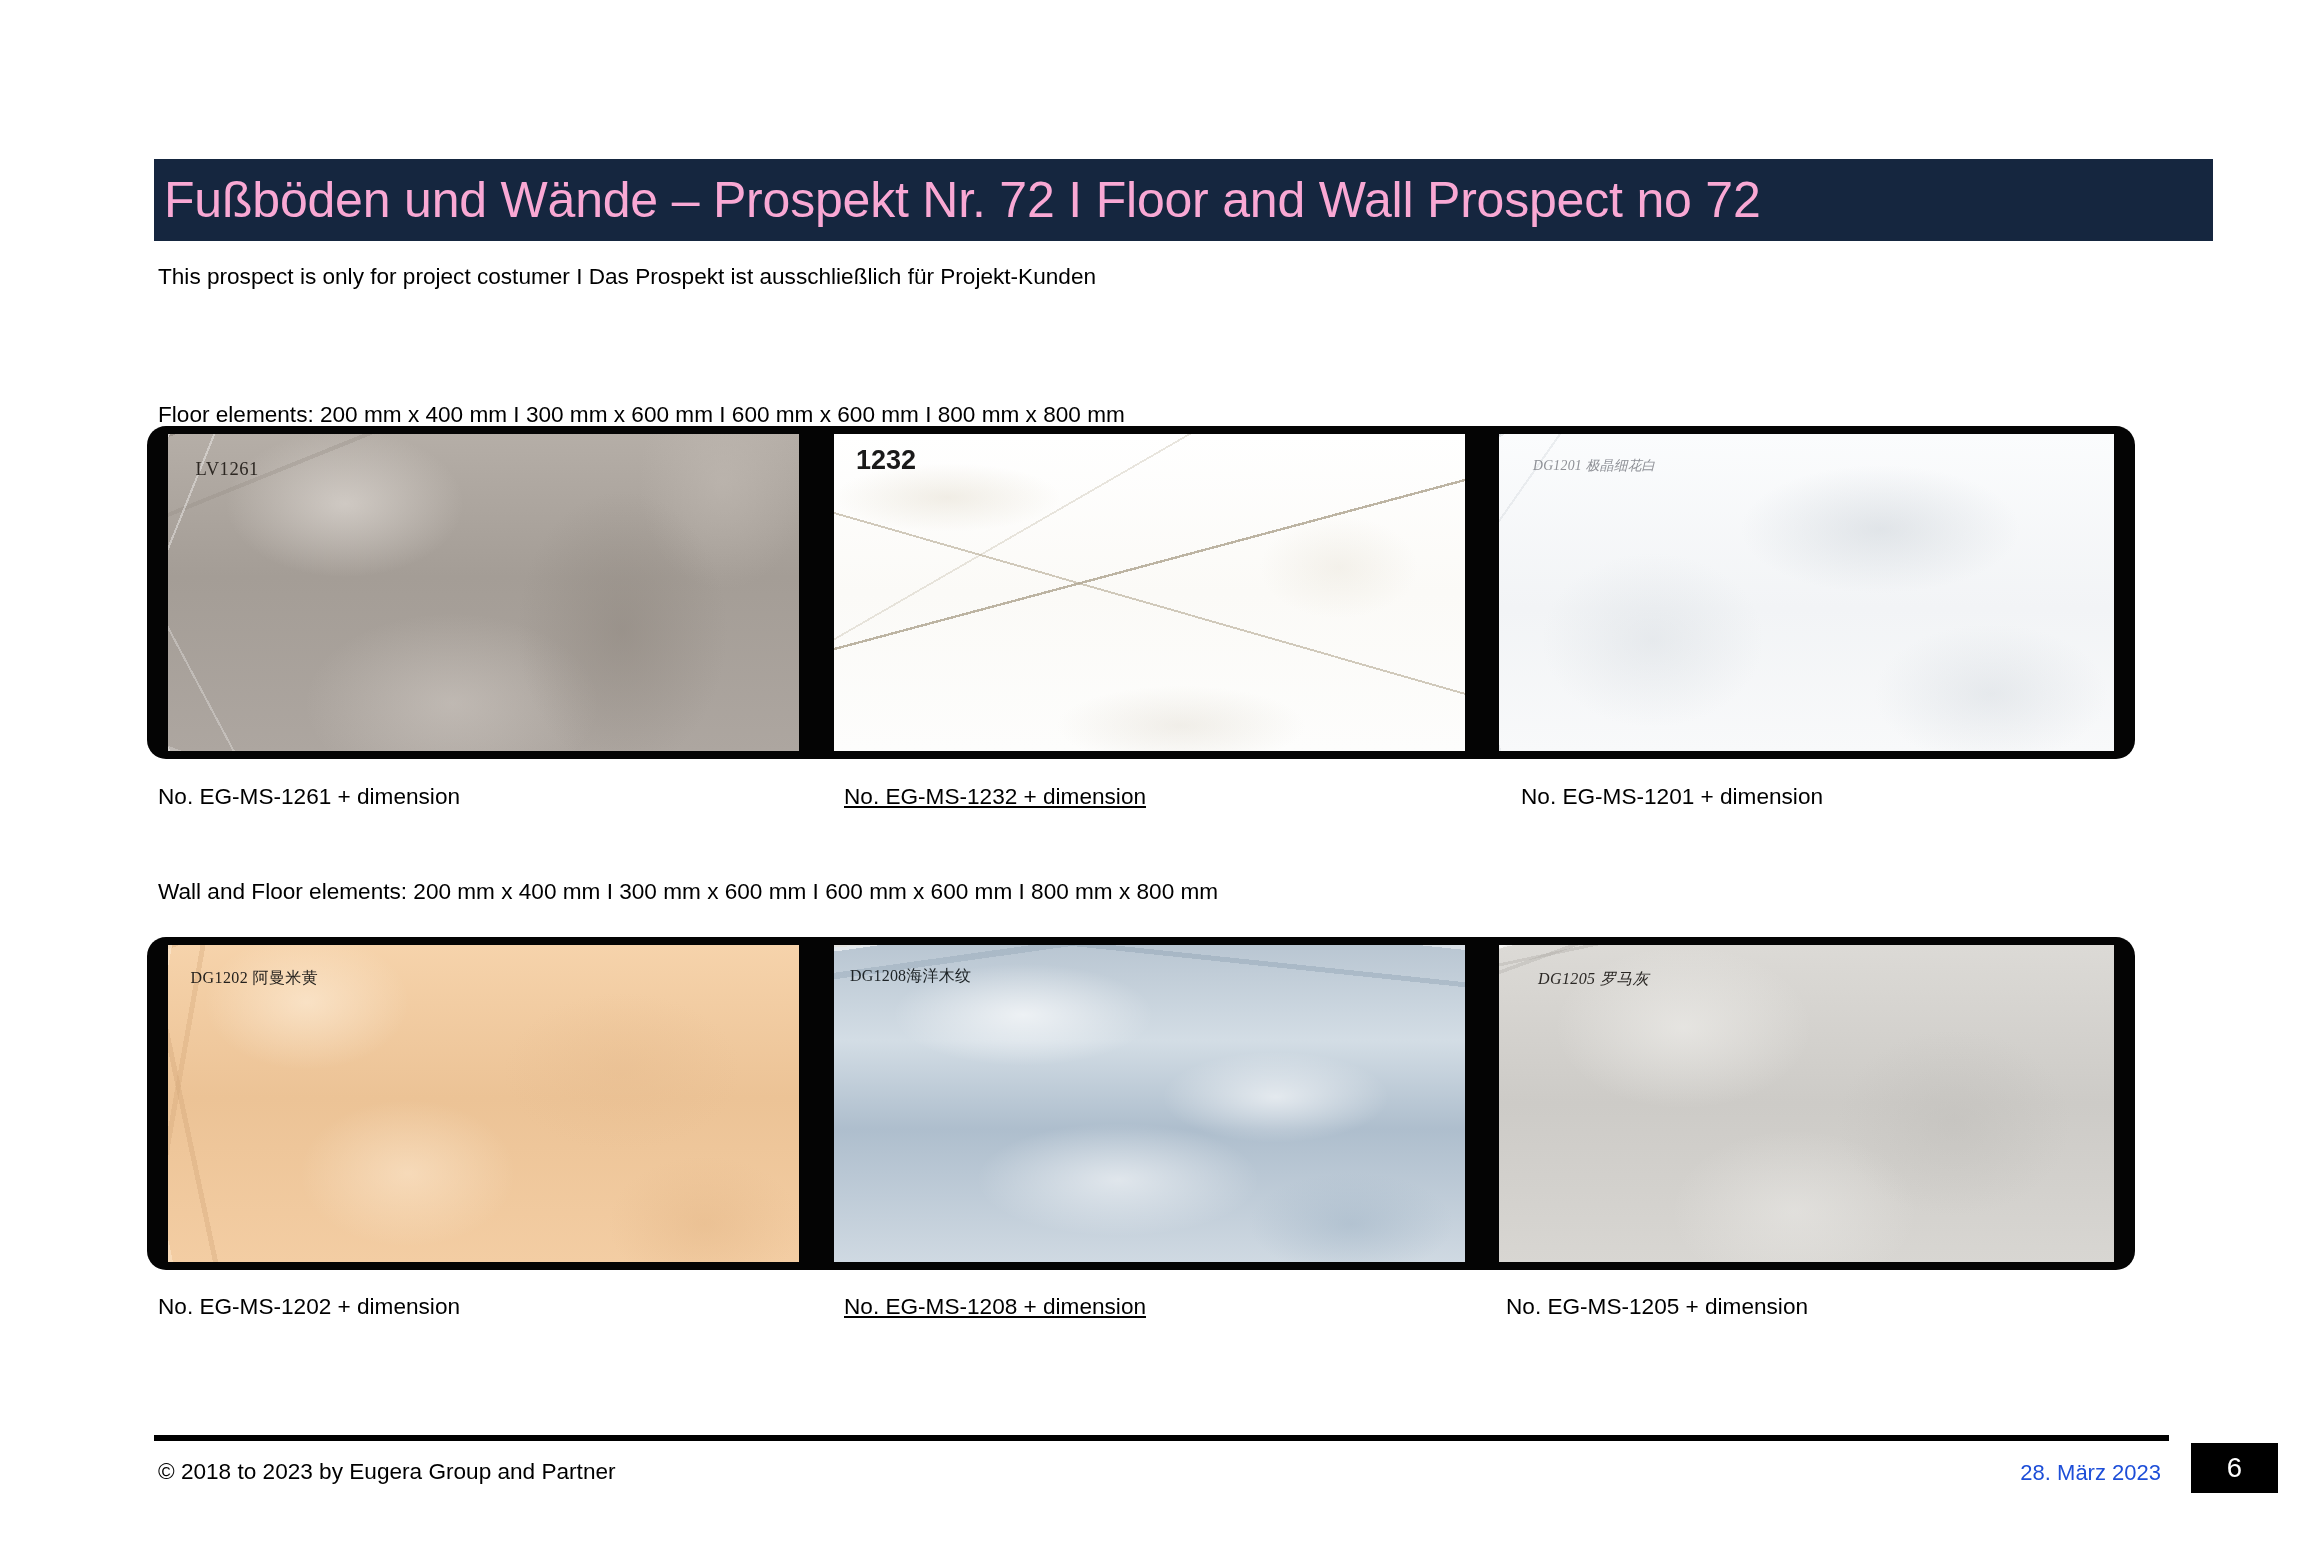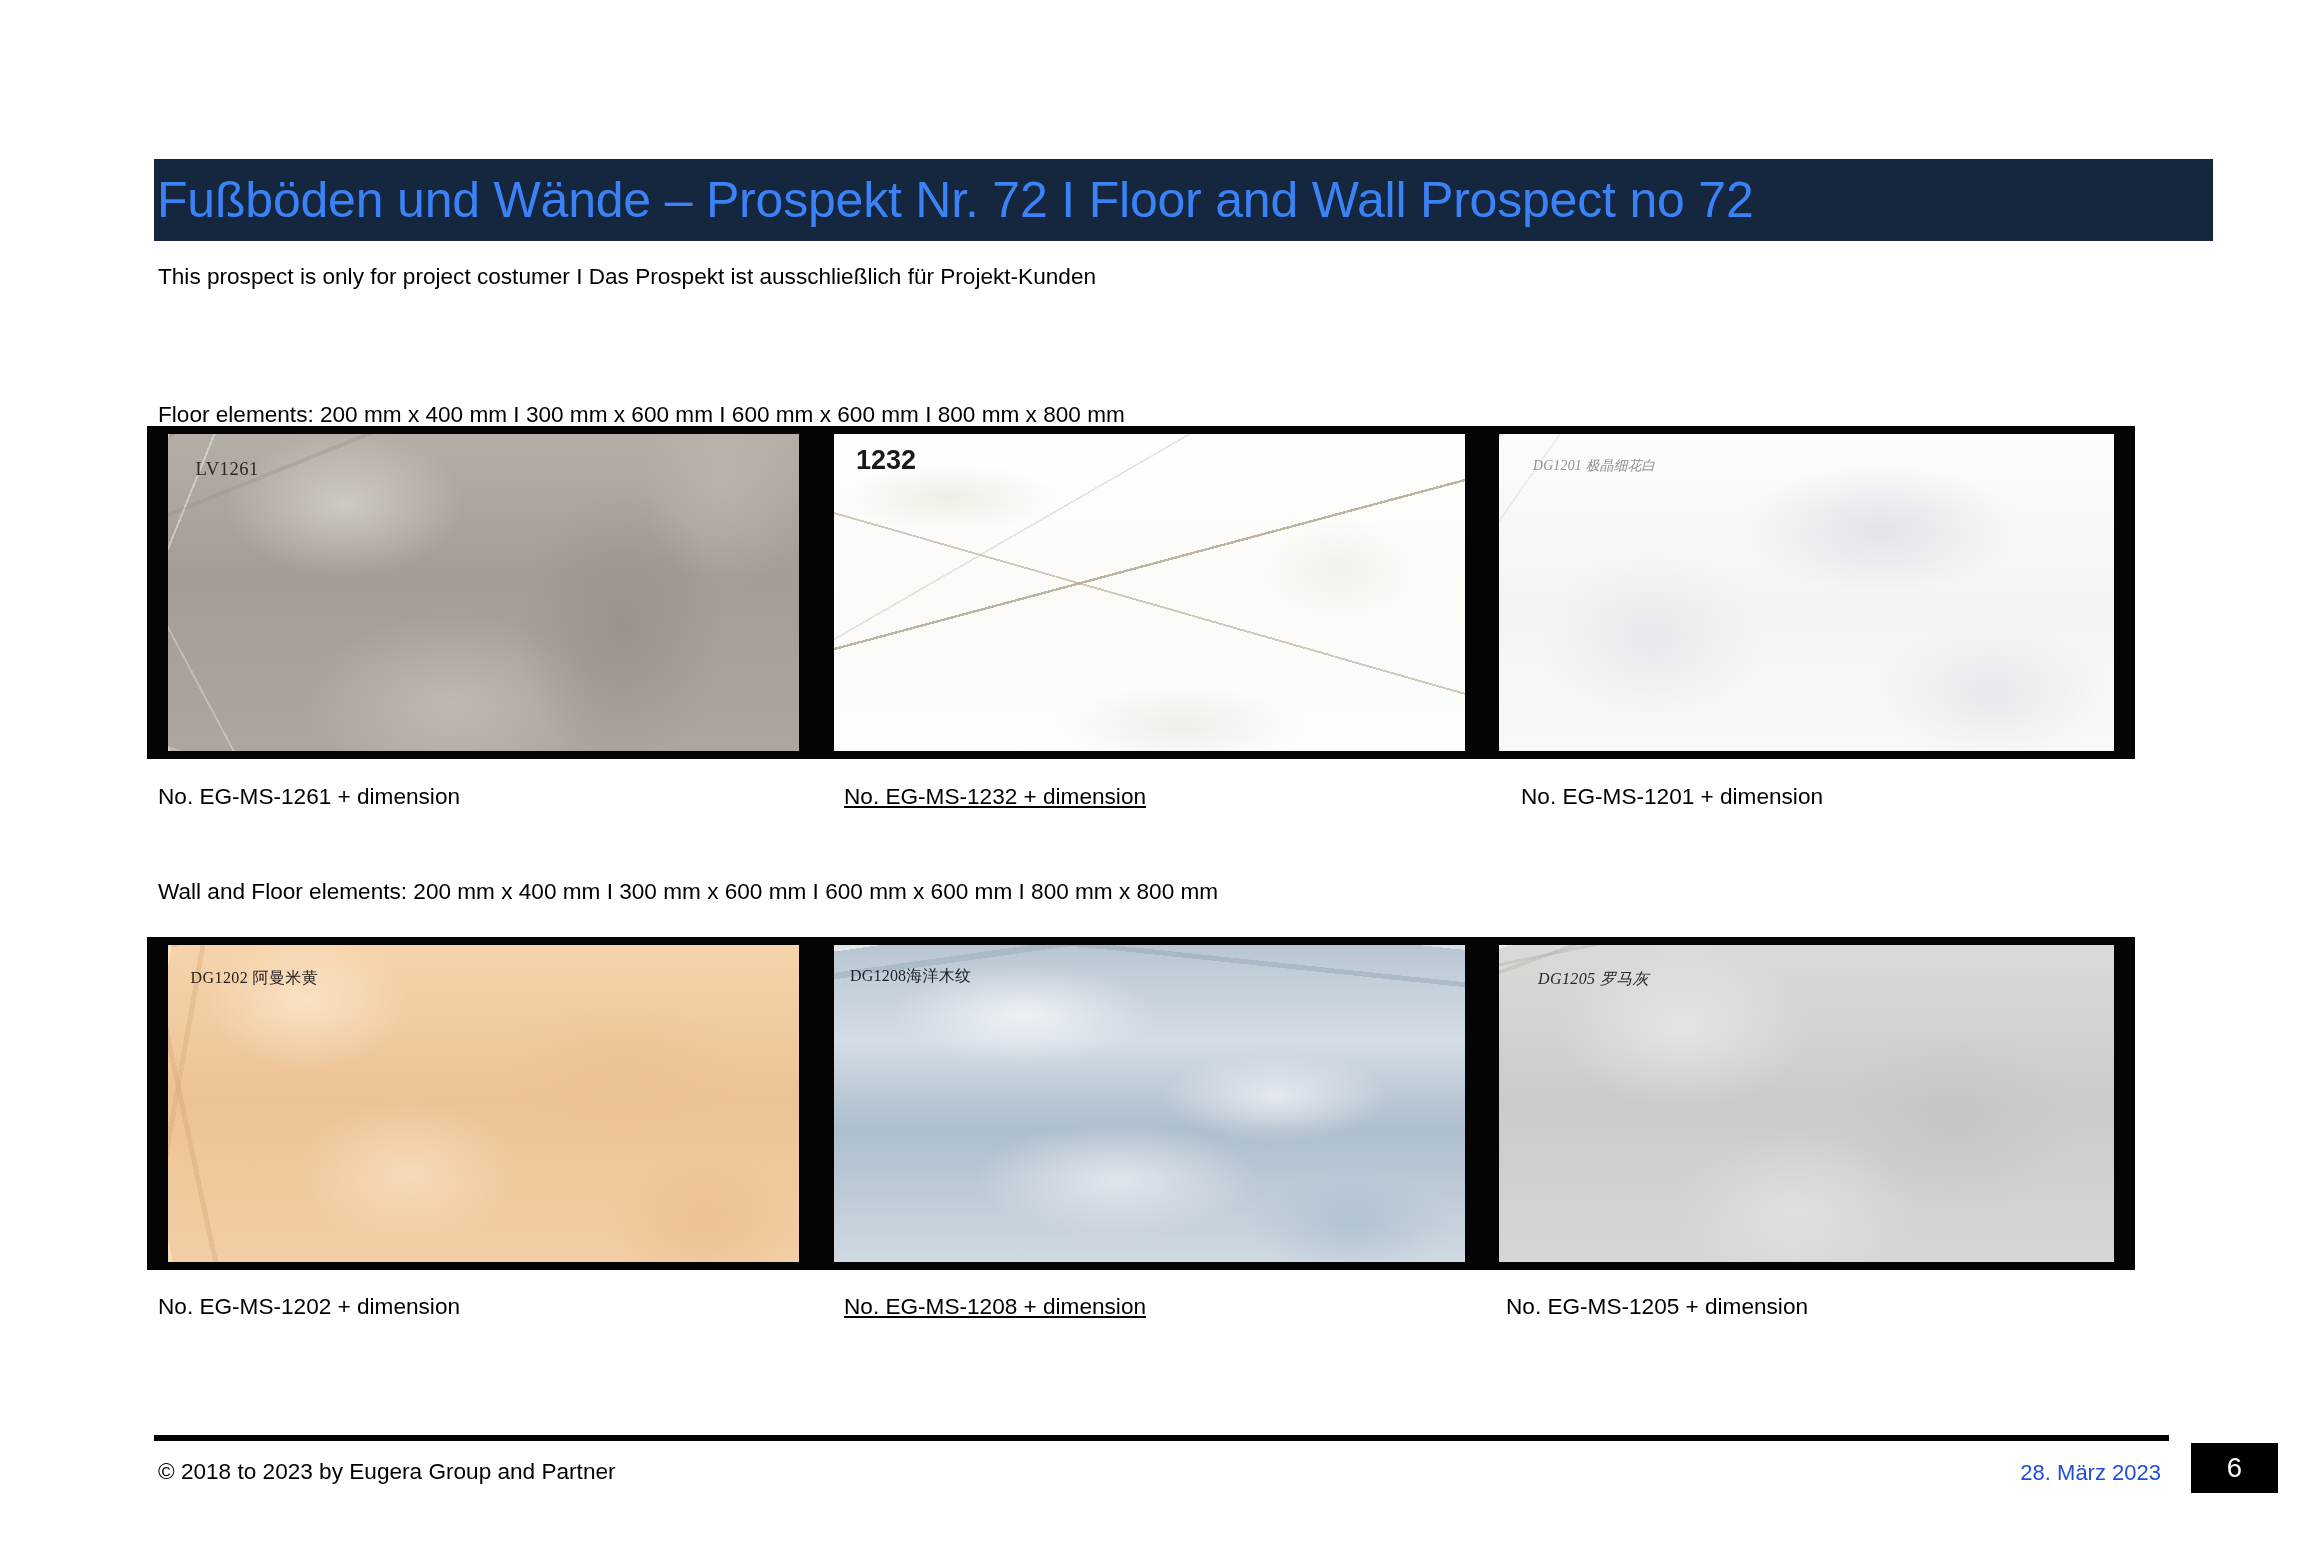--- a/index.html
+++ b/index.html
@@ -26,25 +26,25 @@
     position: absolute;
     left: 154px;
     top: 159px;
     width: 2059px;
     height: 82px;
     background: #15263f;
     display: flex;
     align-items: center;
   }
   .title-text {
-    color: #3b82f6;
+    color: #f9a8d4;
     font-size: 50px;
     font-weight: 400;
     letter-spacing: -0.2px;
-    padding-left: 3px;
+    padding-left: 10px;
     white-space: nowrap;
     line-height: 1;
   }
 
   
   .subtitle {
     position: absolute;
     left: 158px;
     top: 264px;
     font-size: 22.6px;
@@ -61,20 +61,21 @@
   .section-label.s1 { top: 378px; margin-top: 24px; }
   .section-label.s2 { top: 879px; }
 
   
   .band {
     position: absolute;
     left: 147px;
     width: 1988px;
     height: 333px;
     background: #040404;
+    border-radius: 19px;
   }
   .band.row1 { top: 426px; }
   .band.row2 { top: 937px; }
 
   .tile {
     position: absolute;
     top: 8px;
     height: 317px;
     overflow: hidden;
     background: #ffffff;

